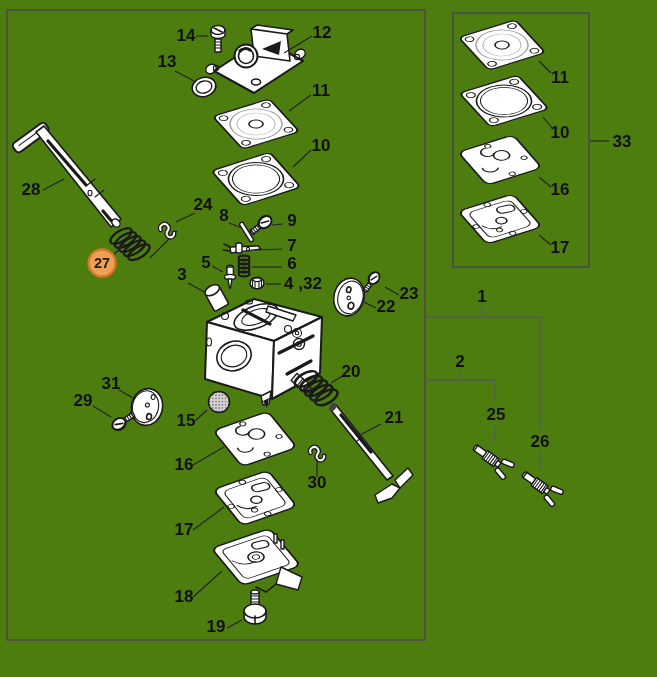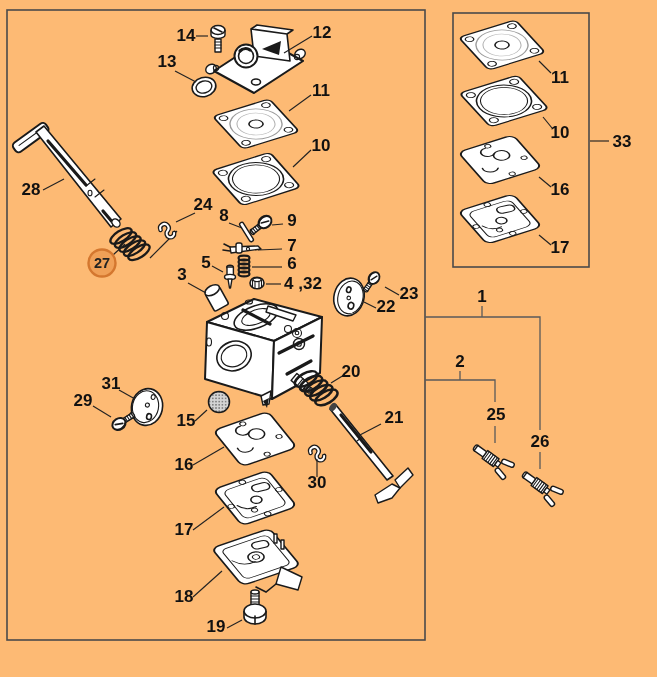--- a/index.html
+++ b/index.html
@@ -1,20 +1,20 @@
 <!DOCTYPE html>
 <html style="--highlight-fill: #F0A057; --highlight-stroke: #D4772F; --line: #1a1a1a; --box-border: #4a4a4a; --label-text: #111111;"><head>
 <meta charset="utf-8">
 <style>
   :root{
     --highlight-fill:#F0A057; --highlight-stroke:#D4772F;
     --line:#1a1a1a; --box-border:#4a4a4a; --label-text:#111111;
   }
   html,body{margin:0;padding:0;background:#fff;}
-  .stage{width:657px;height:677px;position:relative;background:#fdba74;}
+  .stage{width:657px;height:677px;position:relative;background:#4d7c0f;}
   svg{display:block;}
   
   .pw  {fill:#fff;stroke:var(--line);stroke-width:2;stroke-linejoin:round;}
   .pw1 {fill:#fff;stroke:var(--line);stroke-width:1.6;stroke-linejoin:round;}
   .pw2 {fill:#fff;stroke:var(--line);stroke-width:1.4;stroke-linejoin:round;}
   .ln2 {fill:none;stroke:var(--line);stroke-width:1.6;stroke-linecap:round;}
   .ln3 {fill:none;stroke:var(--line);stroke-width:1.1;stroke-linecap:round;}
   .thk {fill:none;stroke:var(--line);stroke-width:3.2;stroke-linecap:round;}
   .blk {fill:var(--line);stroke:none;}
   .gline {fill:none;stroke:#9c9c9c;stroke-width:1.4;}

